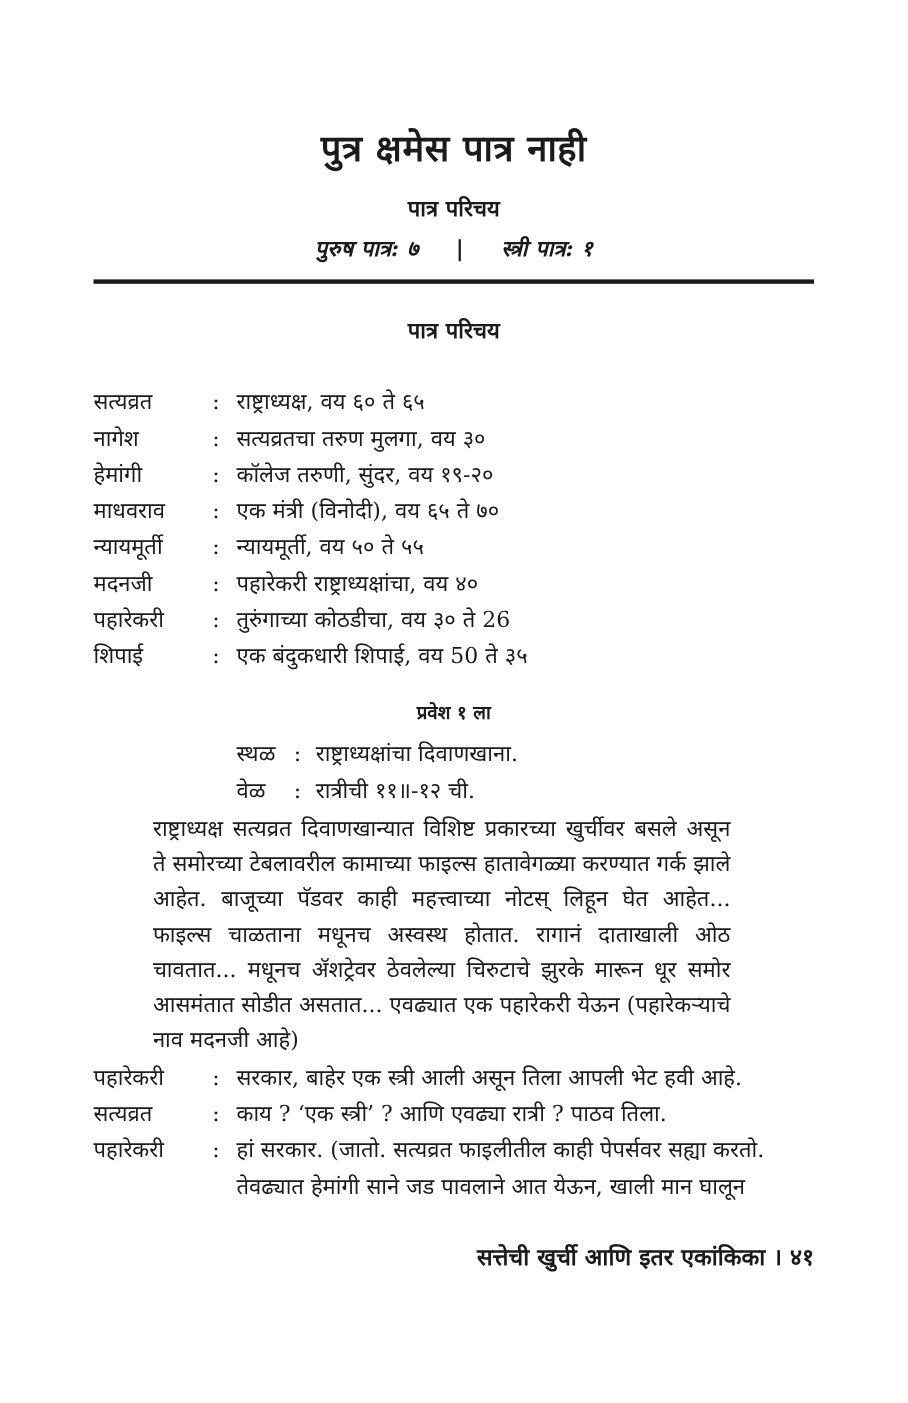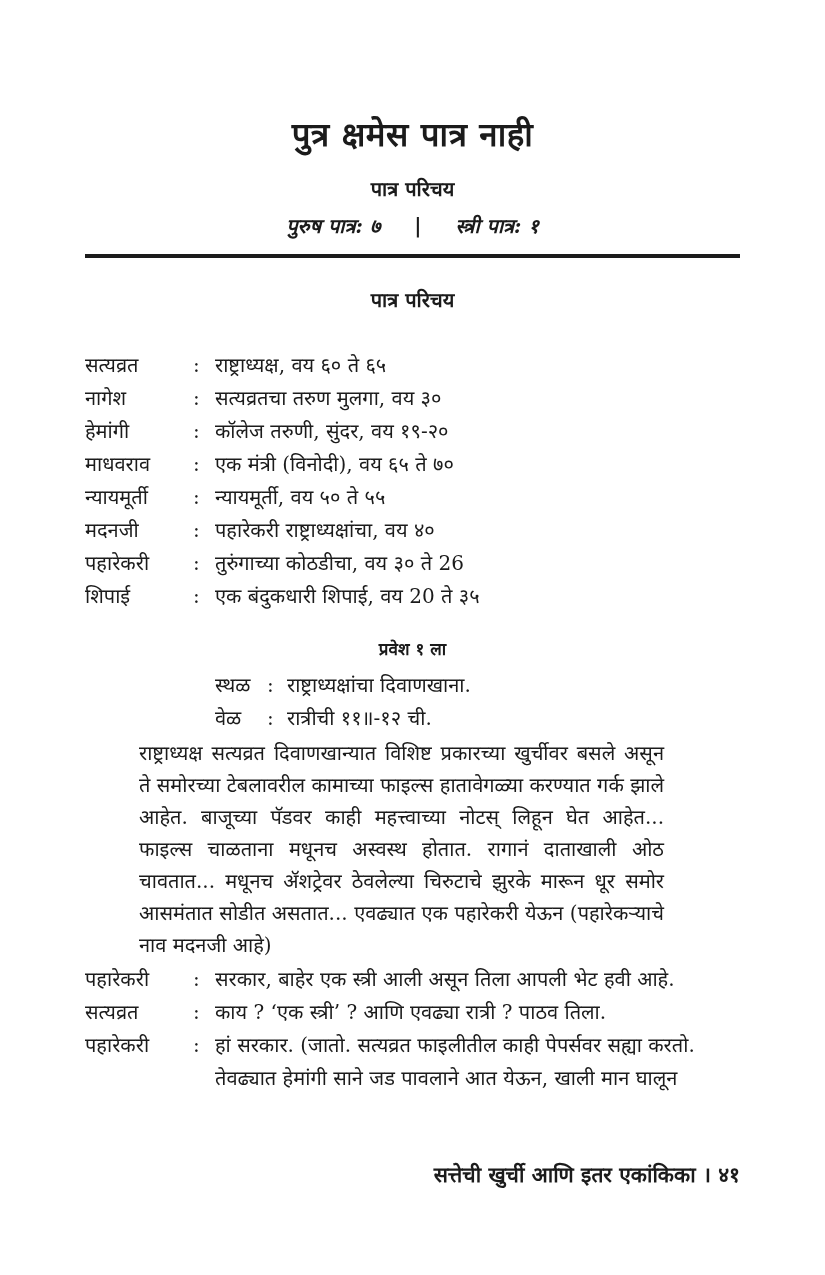--- a/index.html
+++ b/index.html
@@ -76,21 +76,21 @@
     margin-left: 54px;
     width: 525px;
     font-size: 20px;
     line-height: 32px;
     text-align: justify;
     margin-top: 2px;
   }
   .dialogues { margin-top: 2px; font-size: 20px; }
   .footer {
     position: absolute;
-    top: 1160px;
+    top: 1128px;
     right: 85px;
     font-size: 21px;
     font-weight: bold;
     line-height: 30px;
   }
 </style>
 </head>
 <body>
 
 <div class="page">
@@ -141,21 +141,21 @@
       <span class="char-desc">पहारेकरी राष्ट्राध्यक्षांचा, वय ४०</span>
     </div>
     <div class="char-row">
       <span class="char-name">पहारेकरी</span>
       <span class="colon-cell">:</span>
       <span class="char-desc">तुरुंगाच्या कोठडीचा, वय ३० ते 26</span>
     </div>
     <div class="char-row">
       <span class="char-name">शिपाई</span>
       <span class="colon-cell">:</span>
-      <span class="char-desc">एक बंदुकधारी शिपाई, वय 20 ते ३५</span>
+      <span class="char-desc">एक बंदुकधारी शिपाई, वय 50 ते ३५</span>
     </div>
   </div>
 
   <h3 class="scene-heading">प्रवेश १ ला</h3>
 
   <div class="scene-meta">
     <div class="meta-row">
       <span class="meta-label">स्थळ</span>
       <span class="meta-colon">:</span>
       <span>राष्ट्राध्यक्षांचा दिवाणखाना.</span>

